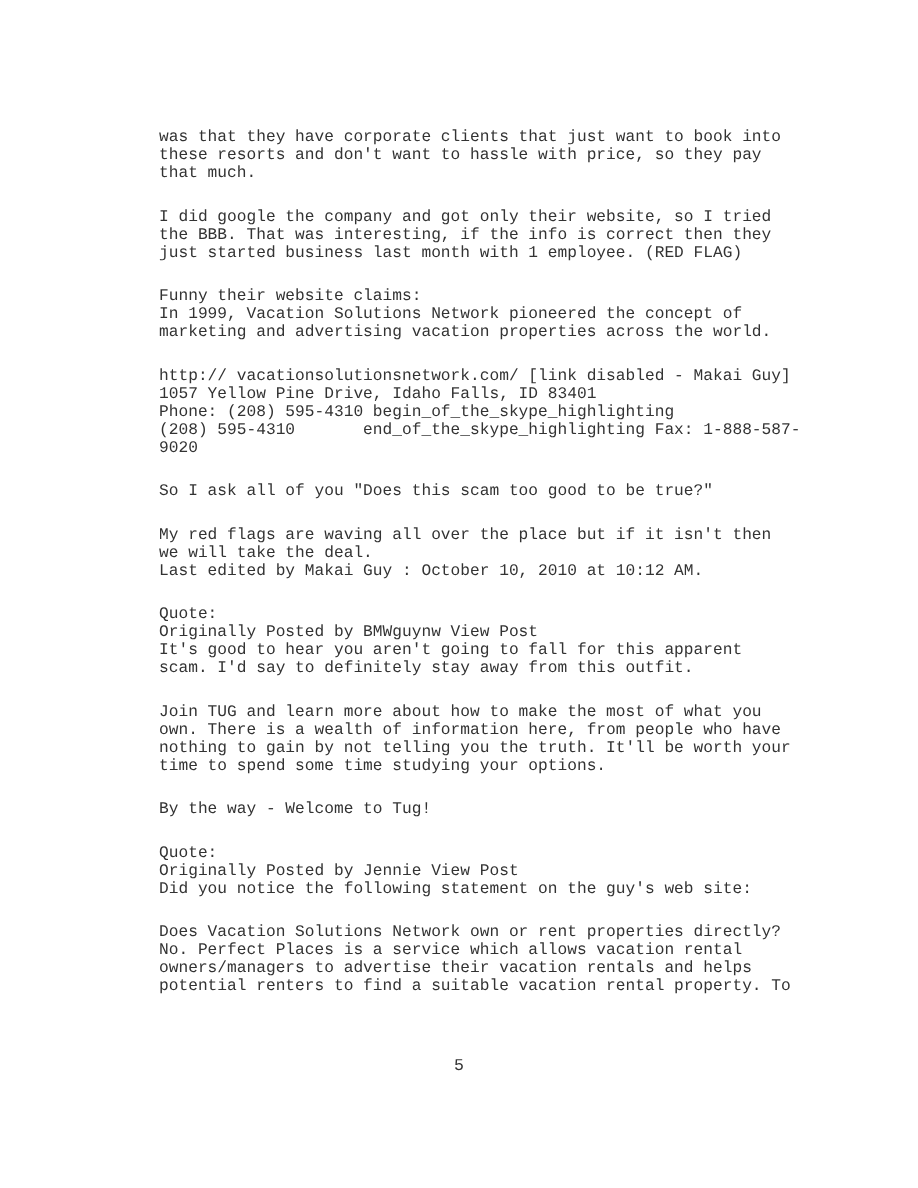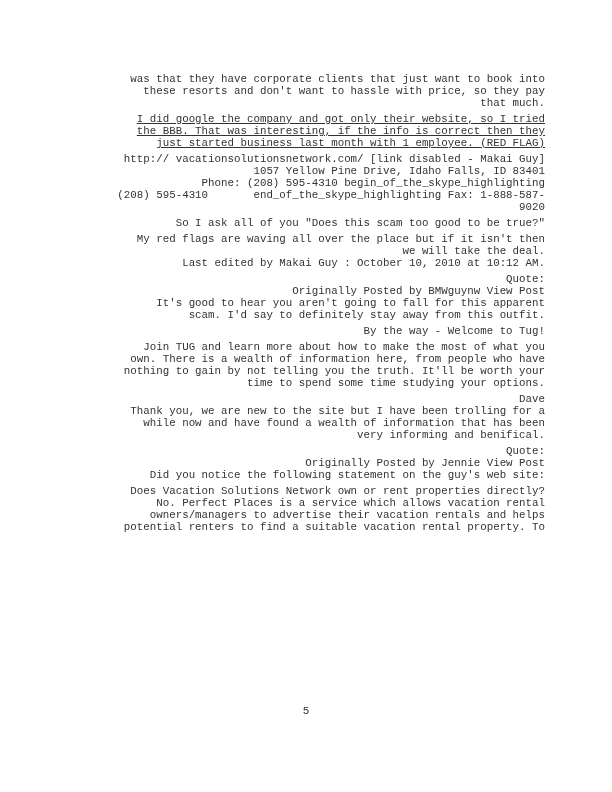--- a/index.html
+++ b/index.html
@@ -21,25 +21,24 @@
     left: 89px;
     top: 69px;
     width: 460px;
   }
   pre.sec {
     font-family: "Liberation Mono", "DejaVu Sans Mono", monospace;
     font-size: 10.8px;
     line-height: 12px;
     color: #333333;
     white-space: pre;
-    margin: 4px;
-    text-align: right;
+    margin: 17px;
   }
   .gap1 { margin-top: 12px; }  
-  .gap2 { margin-top: 24px; text-decoration: underline; }  
+  .gap2 { margin-top: 24px; }  
   .gap3 { margin-top: 36px; }  
   .footer {
     position: absolute;
     left: 0;
     top: 705px;
     width: 612px;
     text-align: center;
     font-family: "Liberation Mono", "DejaVu Sans Mono", monospace;
     font-size: 11px;
     line-height: 12px;
@@ -50,42 +49,41 @@
 <body>
 
 <div class="page">
   <div class="body-text">
     <pre class="sec">was that they have corporate clients that just want to book into
 these resorts and don't want to hassle with price, so they pay
 that much.</pre>
     <pre class="sec gap2">I did google the company and got only their website, so I tried
 the BBB. That was interesting, if the info is correct then they
 just started business last month with 1 employee. (RED FLAG)</pre>
+    <pre class="sec gap1">Funny their website claims:
+In 1999, Vacation Solutions Network pioneered the concept of
+marketing and advertising vacation properties across the world.</pre>
     <pre class="sec gap1">http:// vacationsolutionsnetwork.com/ [link disabled - Makai Guy]
 1057 Yellow Pine Drive, Idaho Falls, ID 83401
 Phone: (208) 595-4310 begin_of_the_skype_highlighting
 (208) 595-4310       end_of_the_skype_highlighting Fax: 1-888-587-
 9020</pre>
     <pre class="sec gap1">So I ask all of you "Does this scam too good to be true?"</pre>
     <pre class="sec gap1">My red flags are waving all over the place but if it isn't then
 we will take the deal.
 Last edited by Makai Guy : October 10, 2010 at 10:12 AM.</pre>
     <pre class="sec gap3">Quote:
 Originally Posted by BMWguynw View Post
 It's good to hear you aren't going to fall for this apparent
 scam. I'd say to definitely stay away from this outfit.</pre>
-    <pre class="sec gap1">By the way - Welcome to Tug!</pre>
     <pre class="sec gap1">Join TUG and learn more about how to make the most of what you
 own. There is a wealth of information here, from people who have
 nothing to gain by not telling you the truth. It'll be worth your
 time to spend some time studying your options.</pre>
-    <pre class="sec gap1">Dave
-Thank you, we are new to the site but I have been trolling for a
-while now and have found a wealth of information that has been
-very informing and benifical.</pre>
+    <pre class="sec gap1">By the way - Welcome to Tug!</pre>
     <pre class="sec gap1">Quote:
 Originally Posted by Jennie View Post
 Did you notice the following statement on the guy's web site:</pre>
     <pre class="sec gap1">Does Vacation Solutions Network own or rent properties directly?
 No. Perfect Places is a service which allows vacation rental
 owners/managers to advertise their vacation rentals and helps
 potential renters to find a suitable vacation rental property. To</pre>
   </div>
   <div class="footer">5</div>
 </div>

